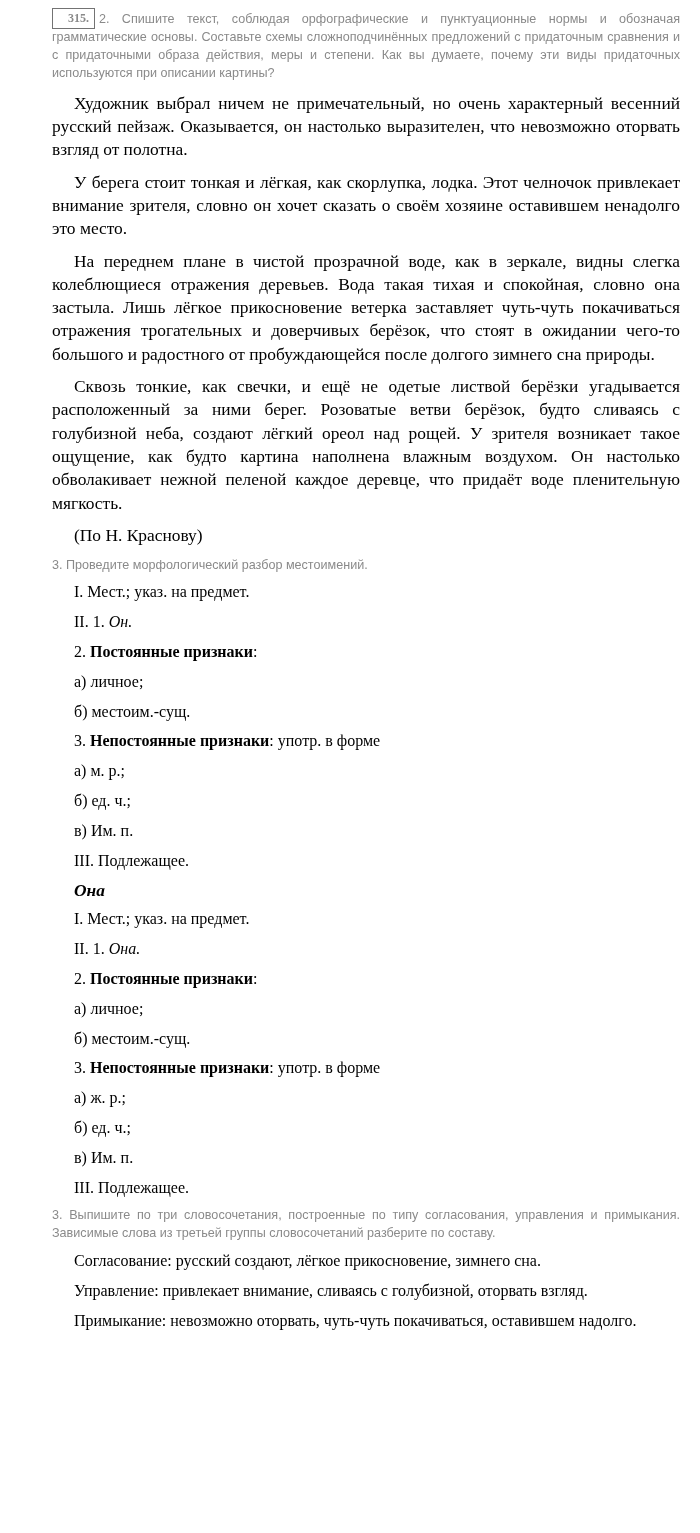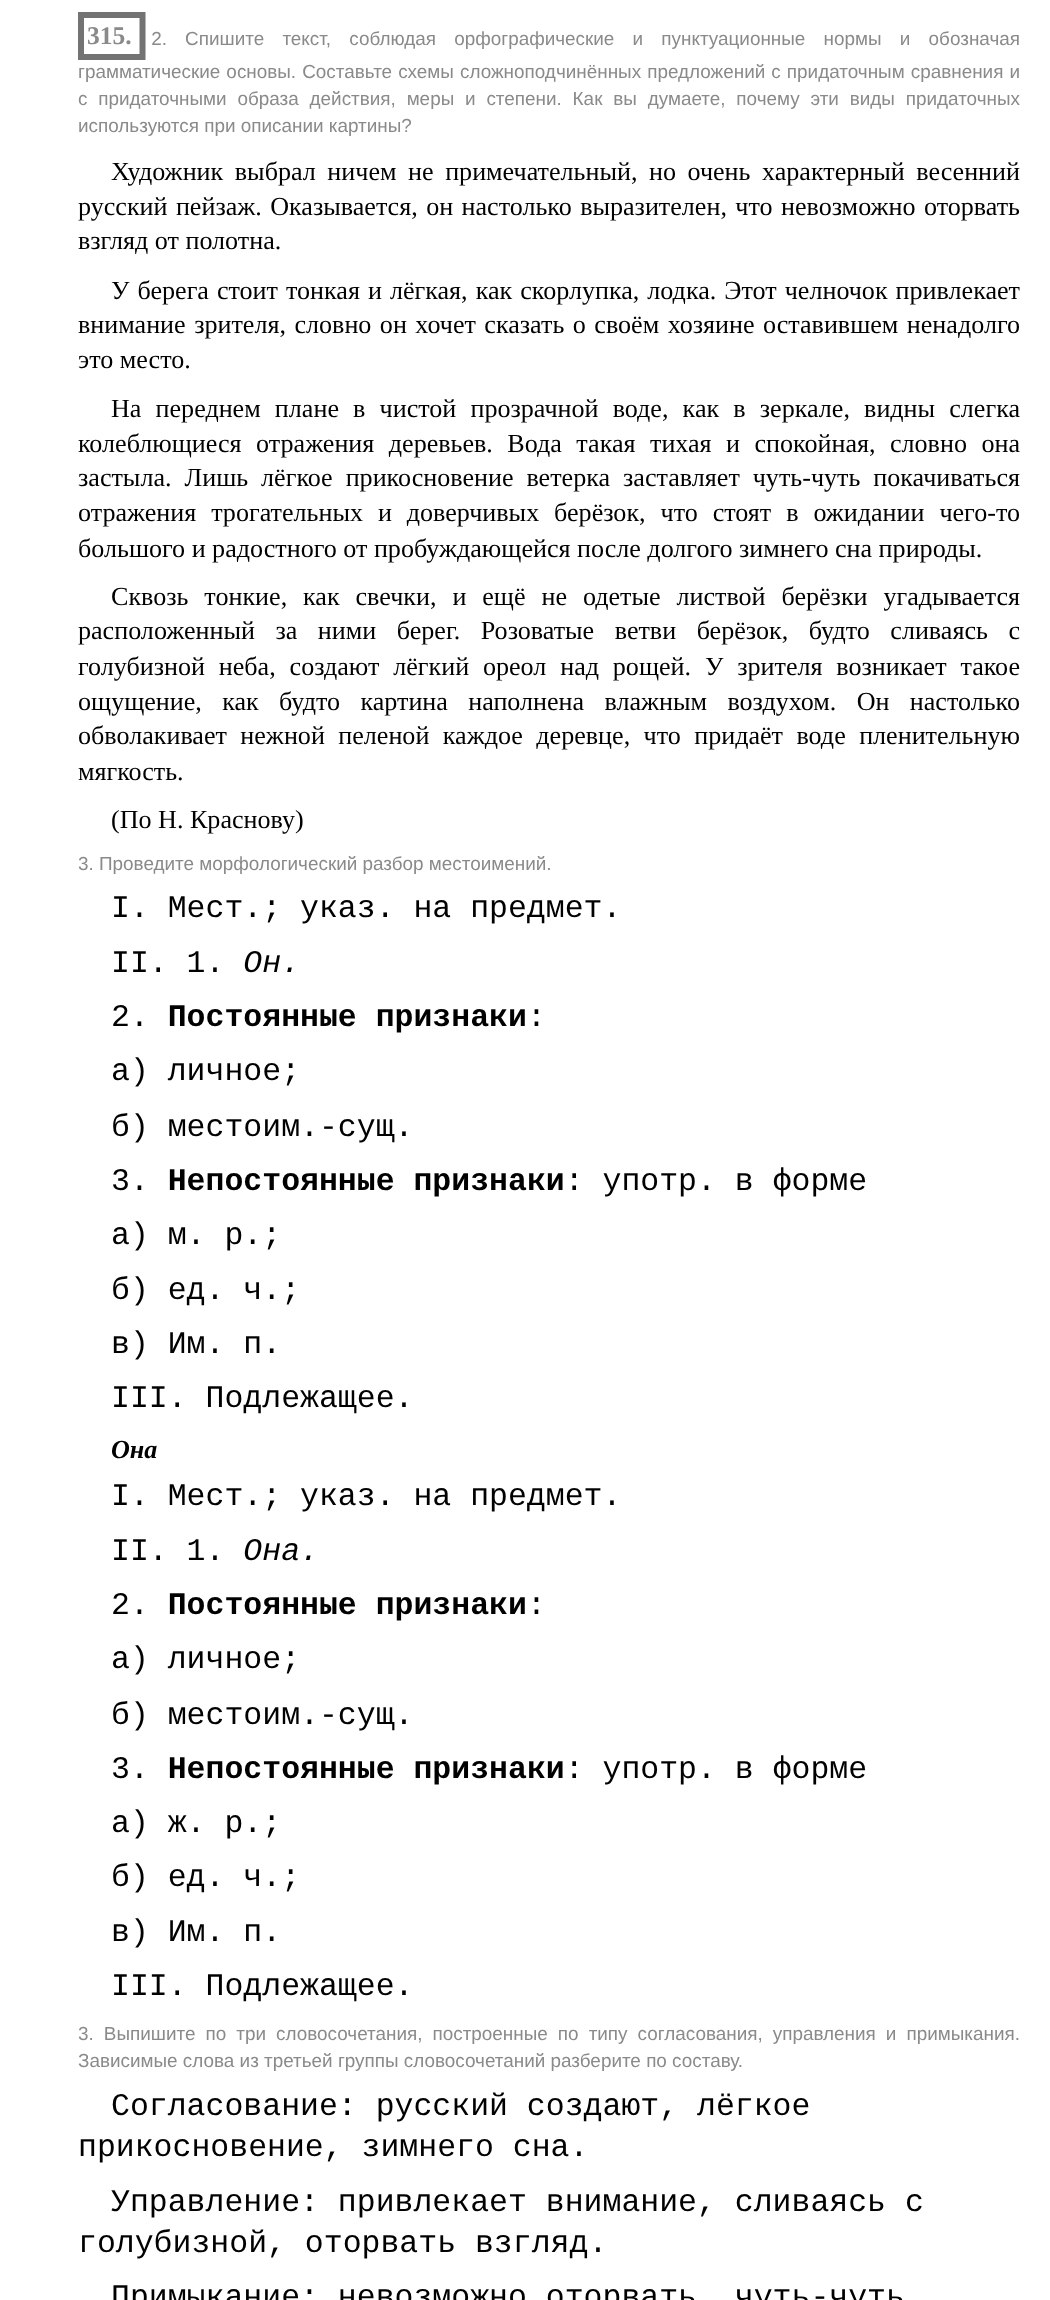--- a/index.html
+++ b/index.html
@@ -17,24 +17,24 @@
     width: 700px;
     min-height: 1533px;
     box-sizing: border-box;
     padding: 8px 20px 10px 52px;
   }
   
   .ex-badge {
     display: inline-block;
     font-family: "Liberation Serif", serif;
     font-weight: bold;
-    font-size: 17px;
+    font-size: 12px;
     line-height: 1;
-    padding: 3px 5px 4px 2px;
-    border: 4px solid #737373;
+    padding: 3px 5px 4px 15px;
+    border: 1px solid #737373;
     margin-right: 4px;
     vertical-align: 1px;
   }
   
   .small-note {
     font-family: "Liberation Sans", sans-serif;
     font-size: 12.6px;
     line-height: 1.42;
     color: #8a8a8a;
     text-align: justify;
@@ -53,25 +53,24 @@
   }
   .lead-line {
     font-size: 12.6px;
     font-family: "Liberation Sans", sans-serif;
     color: #8a8a8a;
     line-height: 1.42;
     text-align: justify;
     margin: 0 0 8px 0;
   }
   .analysis-line {
-    font-size: 21px;
+    font-size: 16px;
     line-height: 1.3;
     margin: 0 0 9px 0;
     text-indent: 22px;
-    font-family: Liberation Mono, monospace;
   }
   .analysis-head {
     font-size: 17.4px;
     font-weight: bold;
     font-style: italic;
     margin: 0 0 8px 0;
     text-indent: 22px;
   }
   .b { font-weight: bold; }
   .i { font-style: italic; }

